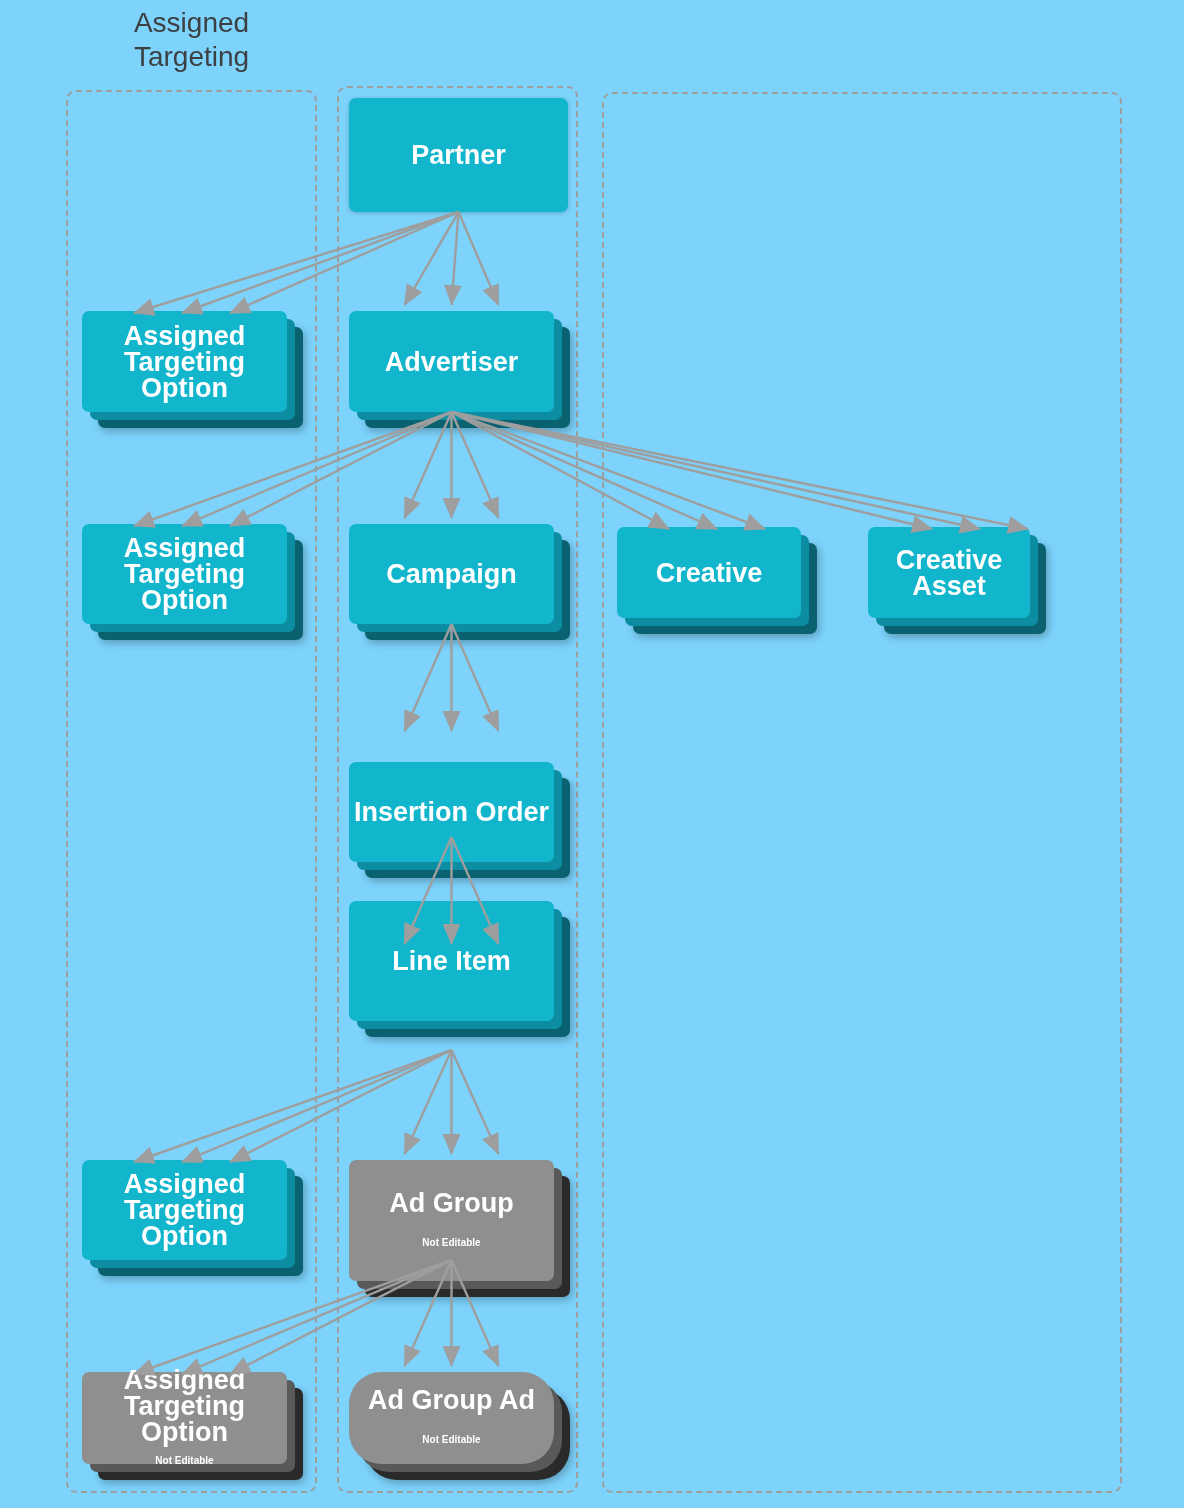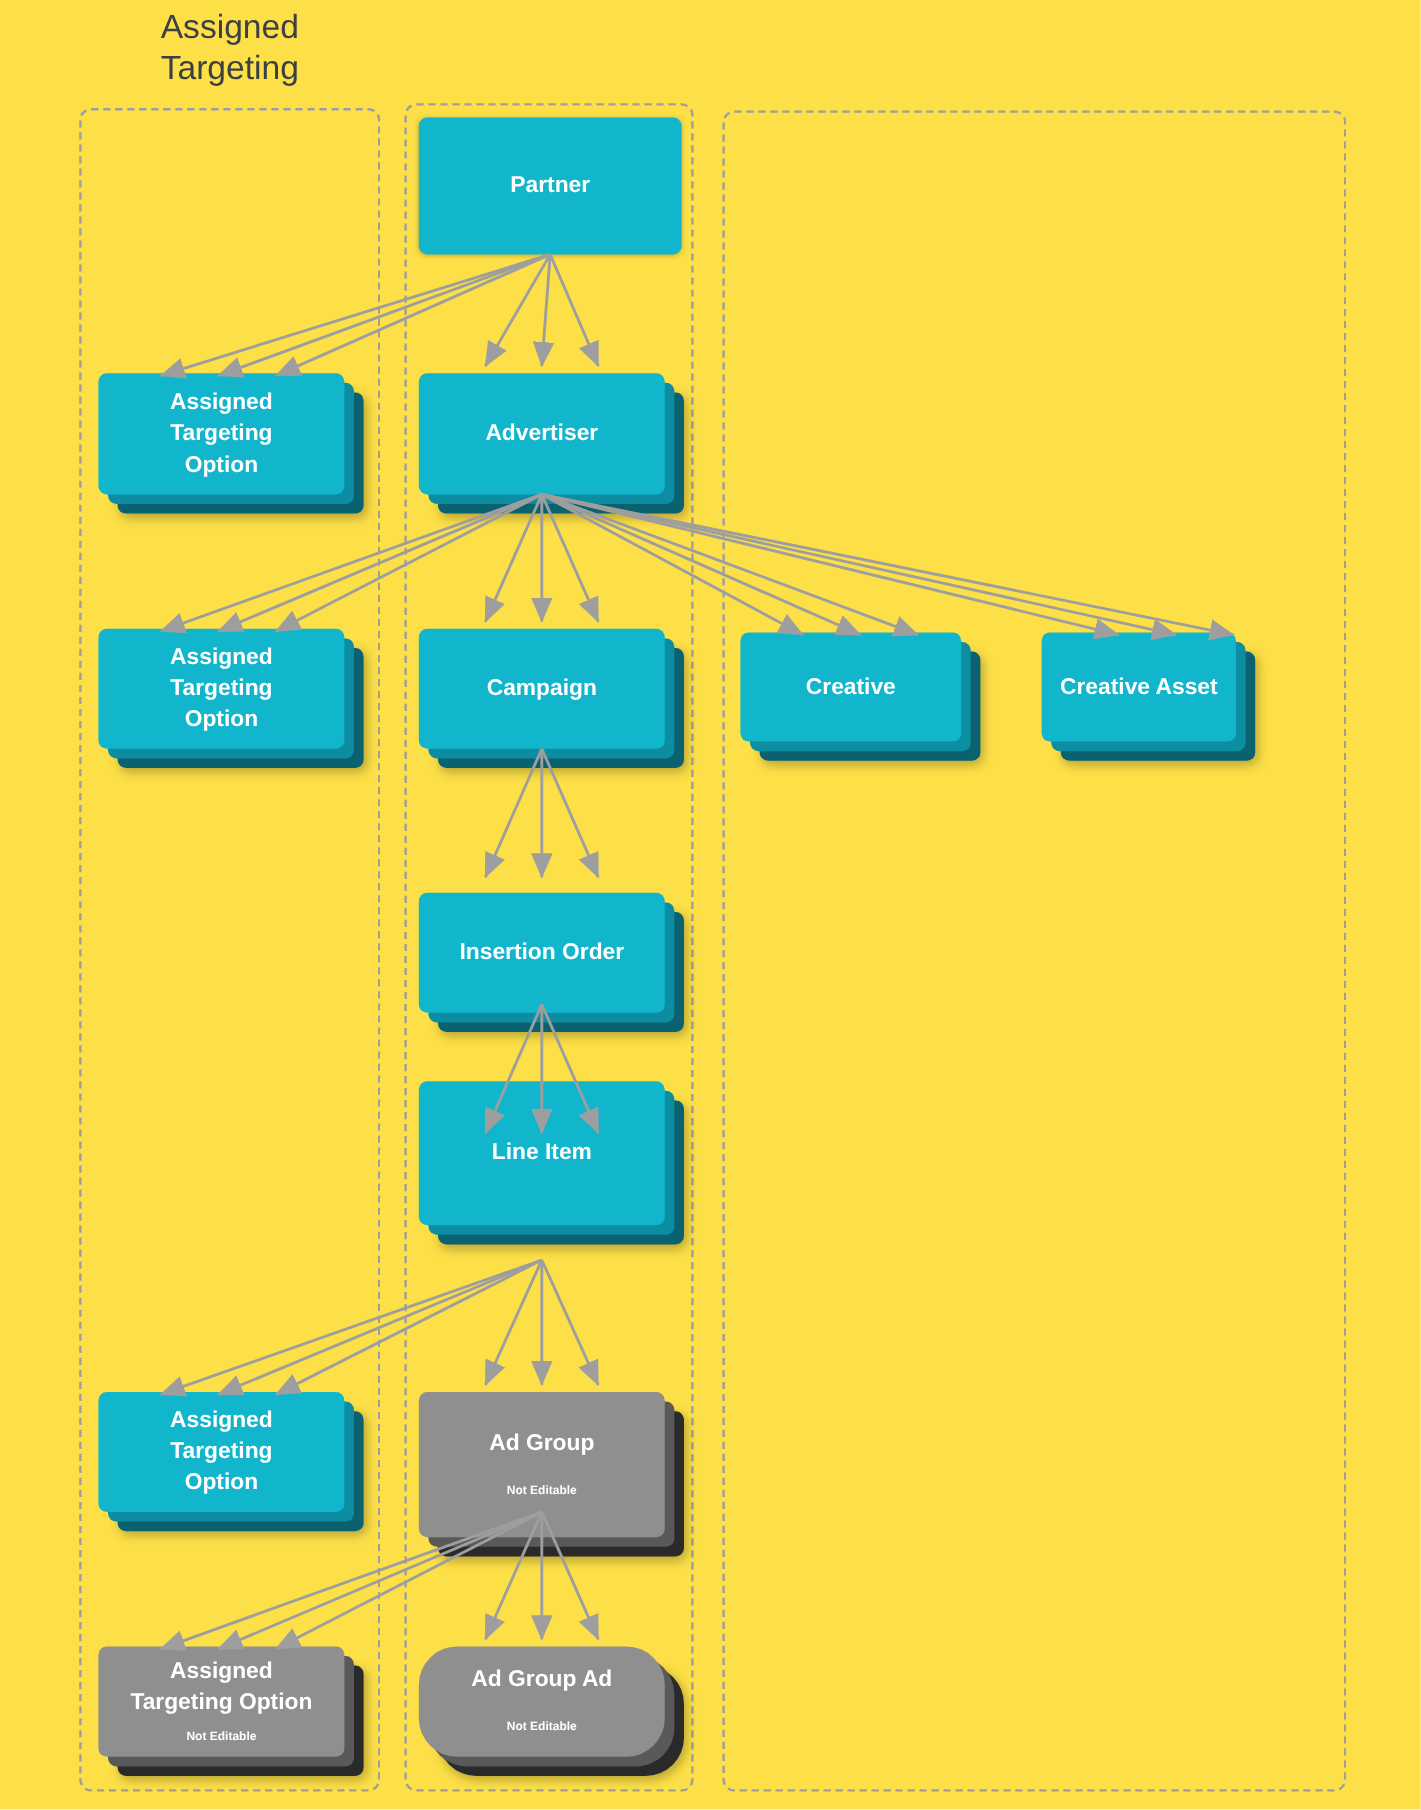--- a/index.html
+++ b/index.html
@@ -1,19 +1,19 @@
 <!DOCTYPE html>
 <html><head>
 <meta charset="utf-8">
 <style>
   html,body{margin:0;padding:0;background:#ffffff;}
   #canvas{
     position:relative;
     width:1184px;height:1508px;
-    background:#fde047;
+    background:#7dd3fc;
     font-family:"Liberation Sans", sans-serif;
     overflow:hidden;
   }
   .col-header{
     position:absolute;
     font-size:28px;
     line-height:34px;
     color:var(--header-text,#3C4043);
     text-align:center;
     white-space:pre-line;
@@ -39,21 +39,21 @@
     border-radius:7px;
     display:flex;
     flex-direction:column;
     align-items:center;
     justify-content:center;
     text-align:center;
     color:#ffffff;
     z-index:3;
   }
   .node .label{
-    font-size:19px;
+    font-size:27px;
     font-weight:bold;
     line-height:26px;
     white-space:pre-line;
   }
   .node .sublabel{
     font-size:10px;
     font-weight:bold;
     line-height:18px;
     margin-top:18px;
   }
@@ -185,21 +185,21 @@
       </div>
       <div class="node teal" style="left: 349px; top: 524px; width: 205px; height: 100px;">
         <div class="label">Campaign</div>
       </div>
       <div class="node teal" style="left: 617px; top: 527px; width: 184px; height: 91px;">
         <div class="label">Creative</div>
       </div>
       <div class="node teal" style="left: 868px; top: 527px; width: 162px; height: 91px;">
         <div class="label">Creative Asset</div>
       </div>
-      <div class="node teal" style="left: 349px; top: 744px; width: 205px; height: 100px;">
+      <div class="node teal" style="left: 349px; top: 762px; width: 205px; height: 100px;">
         <div class="label">Insertion Order</div>
       </div>
       <div class="node teal" style="left: 349px; top: 901px; width: 205px; height: 120px;">
         <div class="label">Line Item</div>
       </div>
       <div class="node teal" style="left: 82px; top: 1160px; width: 205px; height: 100px;">
         <div class="label">Assigned
 Targeting
 Option</div>
       </div>

